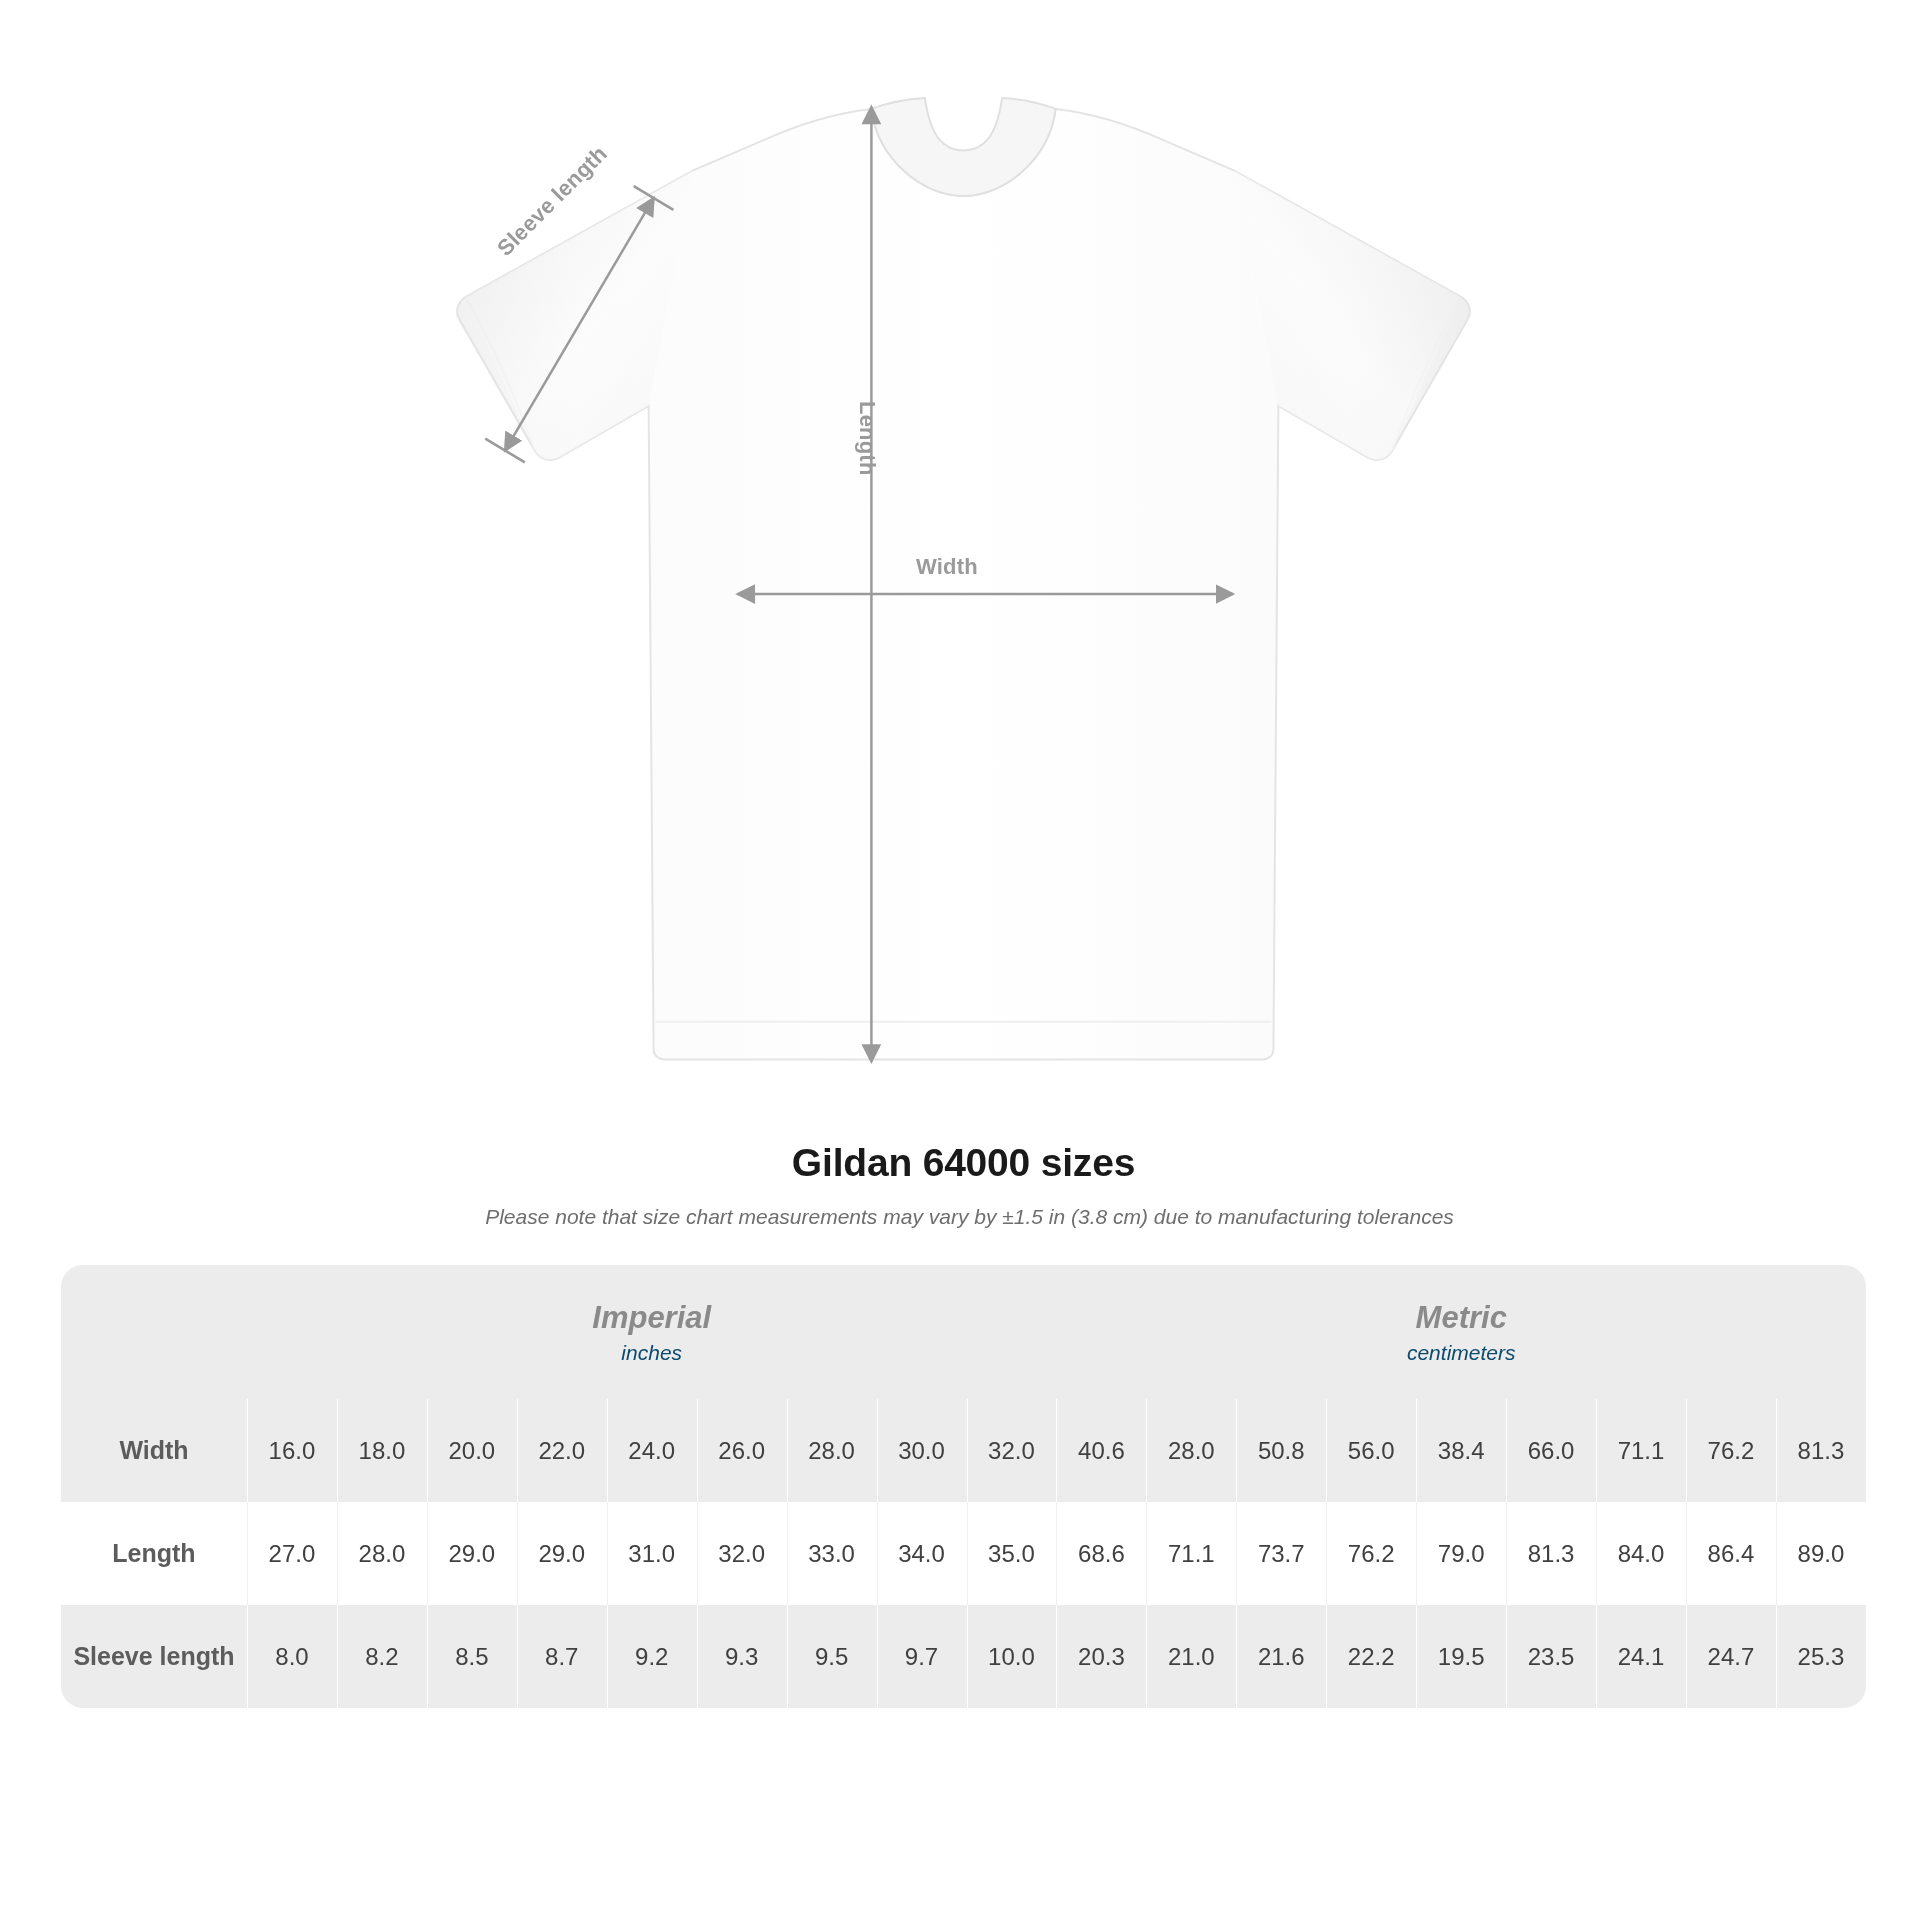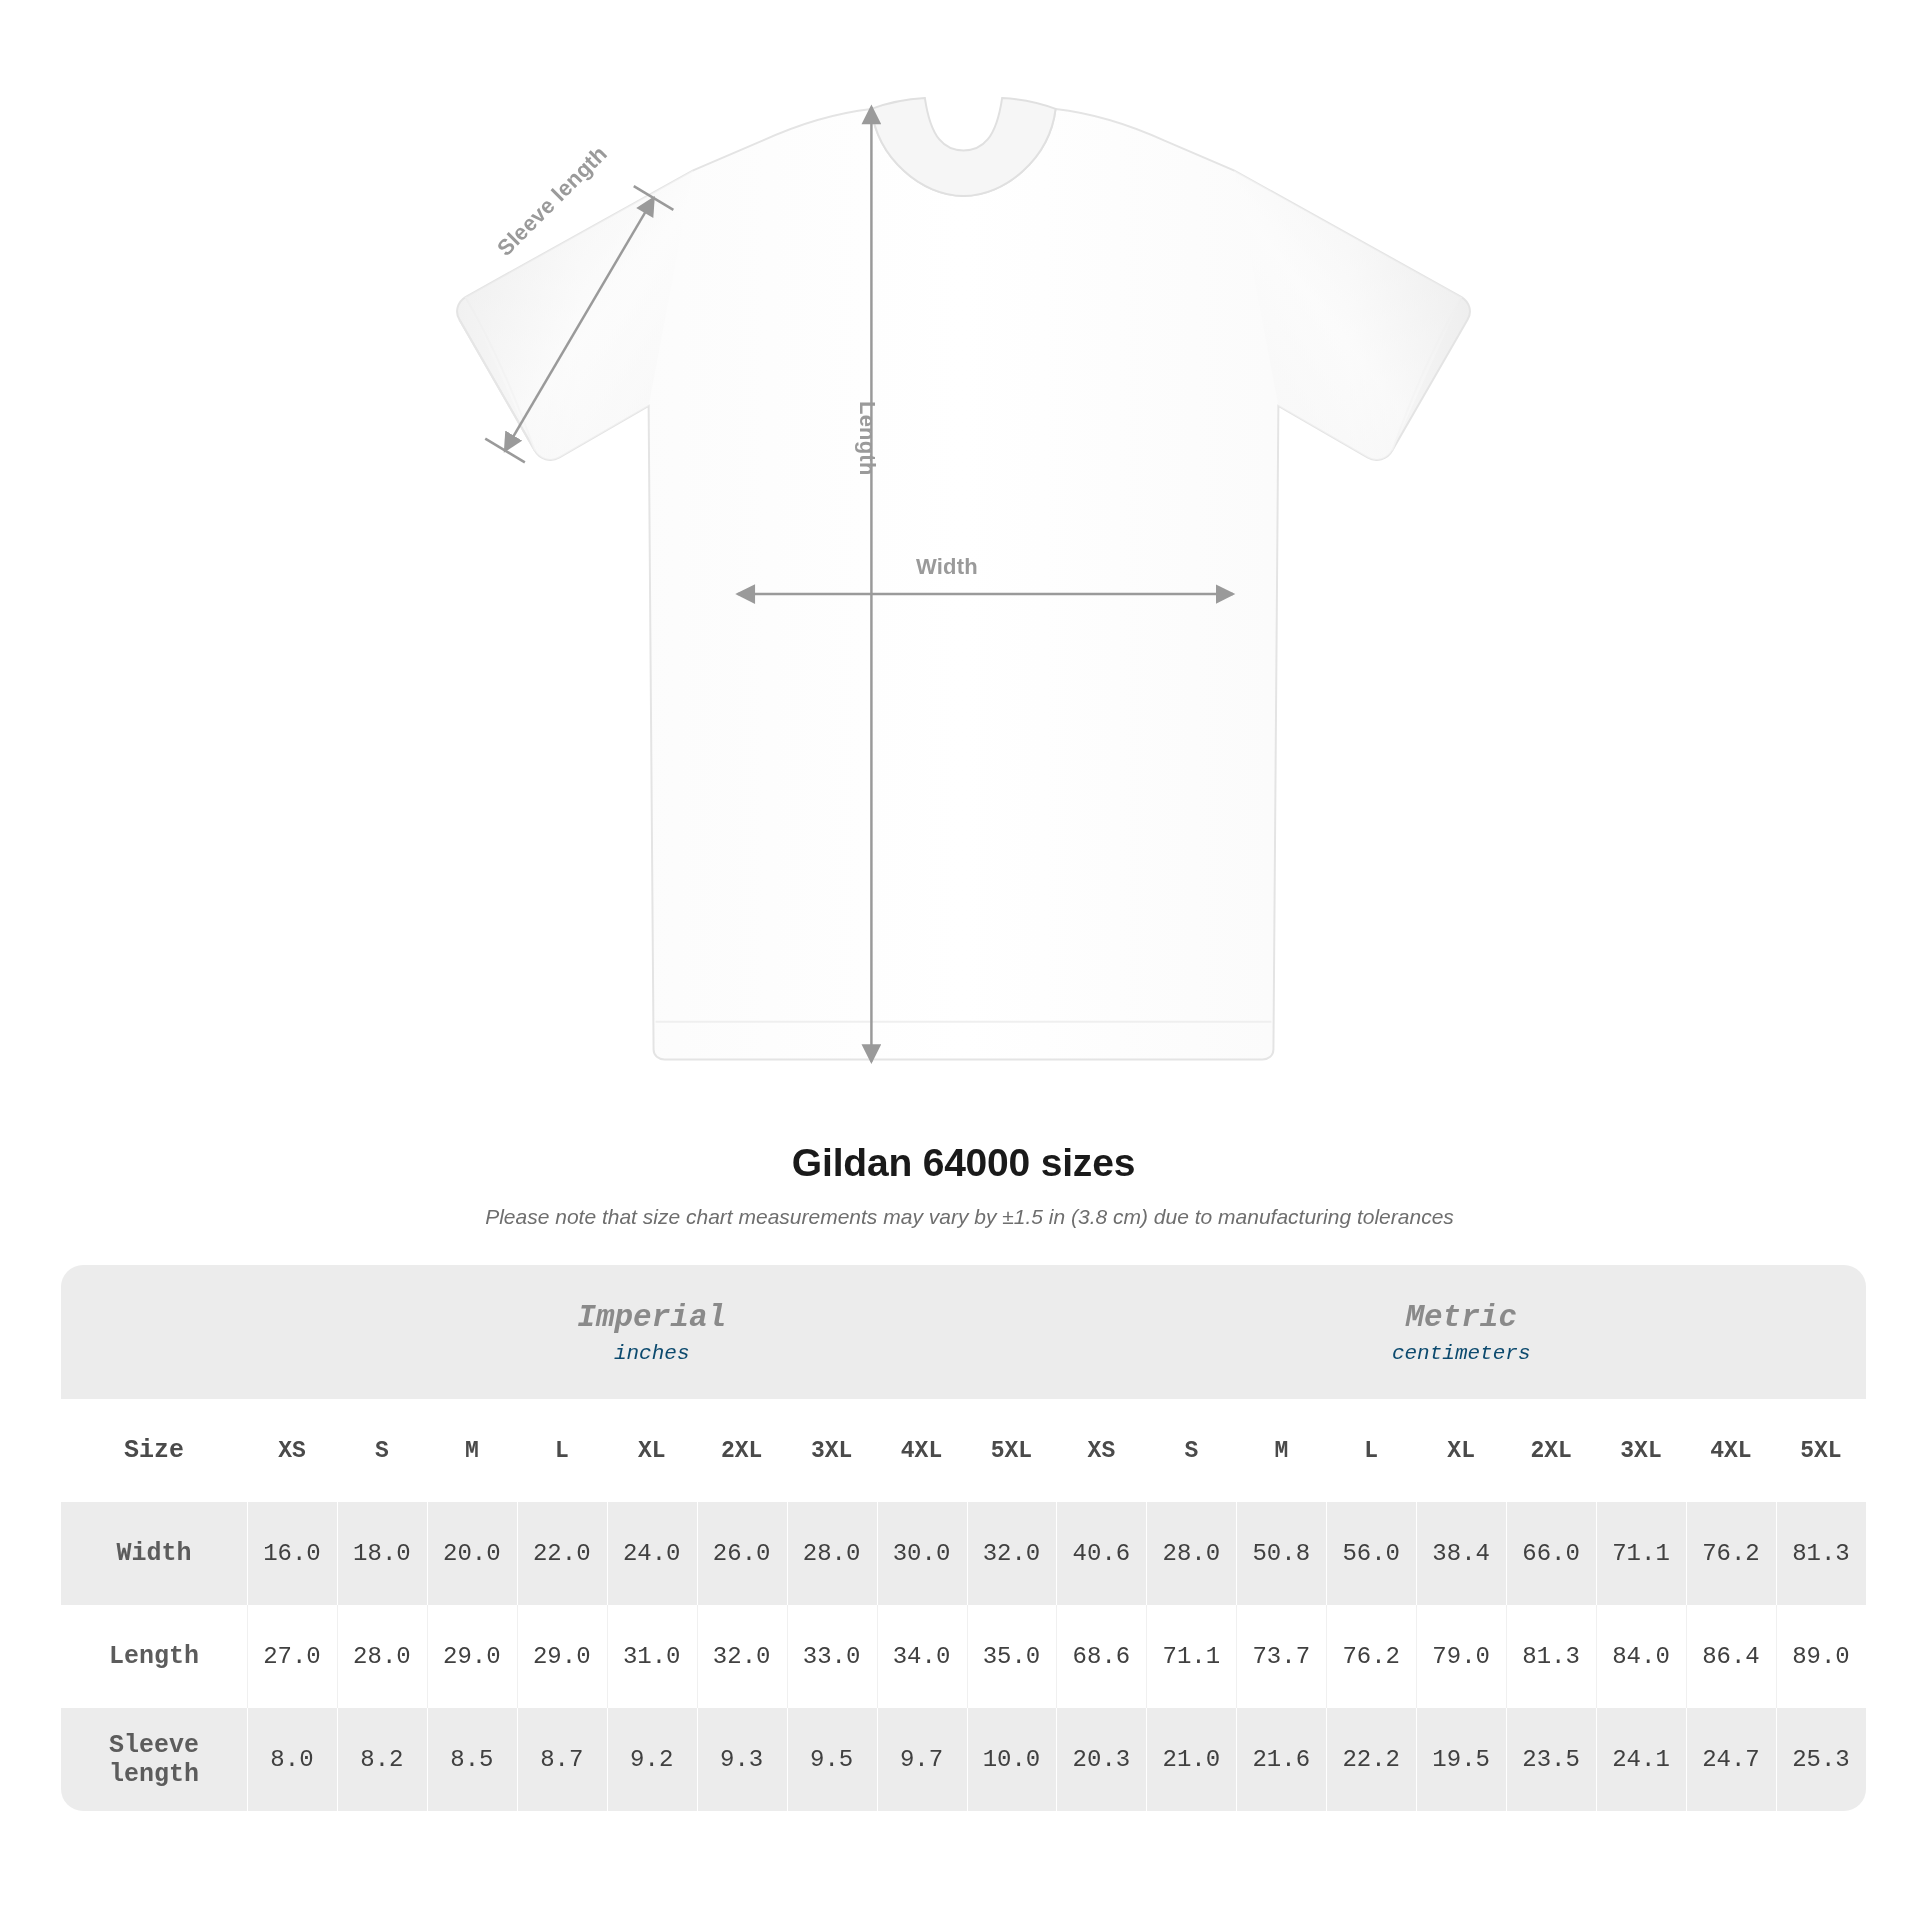--- a/index.html
+++ b/index.html
@@ -74,21 +74,20 @@
     color: #6e6e6e;
     padding-left: 12px;
   }
 
   
   .table-wrap {
     margin: 36px 61px 0 61px;
     border-radius: 22px;
     overflow: hidden;
     background: #ffffff;
-    font-family: Liberation Mono, monospace;
   }
   table.size-table {
     border-collapse: collapse;
     width: 100%;
     table-layout: fixed;
   }
   table.size-table td,
   table.size-table th {
     text-align: center;
     vertical-align: middle;
@@ -264,41 +263,20 @@
           <td class="unit-cell" colspan="9">
             <div class="unit-name">Imperial</div>
             <div class="unit-sub">inches</div>
           </td>
           <td class="unit-cell" colspan="9">
             <div class="unit-name">Metric</div>
             <div class="unit-sub">centimeters</div>
           </td>
         </tr>
 
-        <tr class="header-row">
-          <td class="rowhead">Size</td>
-          <td>XS</td>
-          <td>S</td>
-          <td>M</td>
-          <td>L</td>
-          <td>XL</td>
-          <td>2XL</td>
-          <td>3XL</td>
-          <td>4XL</td>
-          <td>5XL</td>
-          <td>XS</td>
-          <td>S</td>
-          <td>M</td>
-          <td>L</td>
-          <td>XL</td>
-          <td>2XL</td>
-          <td>3XL</td>
-          <td>4XL</td>
-          <td>5XL</td>
-        </tr>
 
         <tr class="data-row alt">
           <td class="rowhead">Width</td>
           <td class="val">16.0</td>
           <td class="val">18.0</td>
           <td class="val">20.0</td>
           <td class="val">22.0</td>
           <td class="val">24.0</td>
           <td class="val">26.0</td>
           <td class="val">28.0</td>

